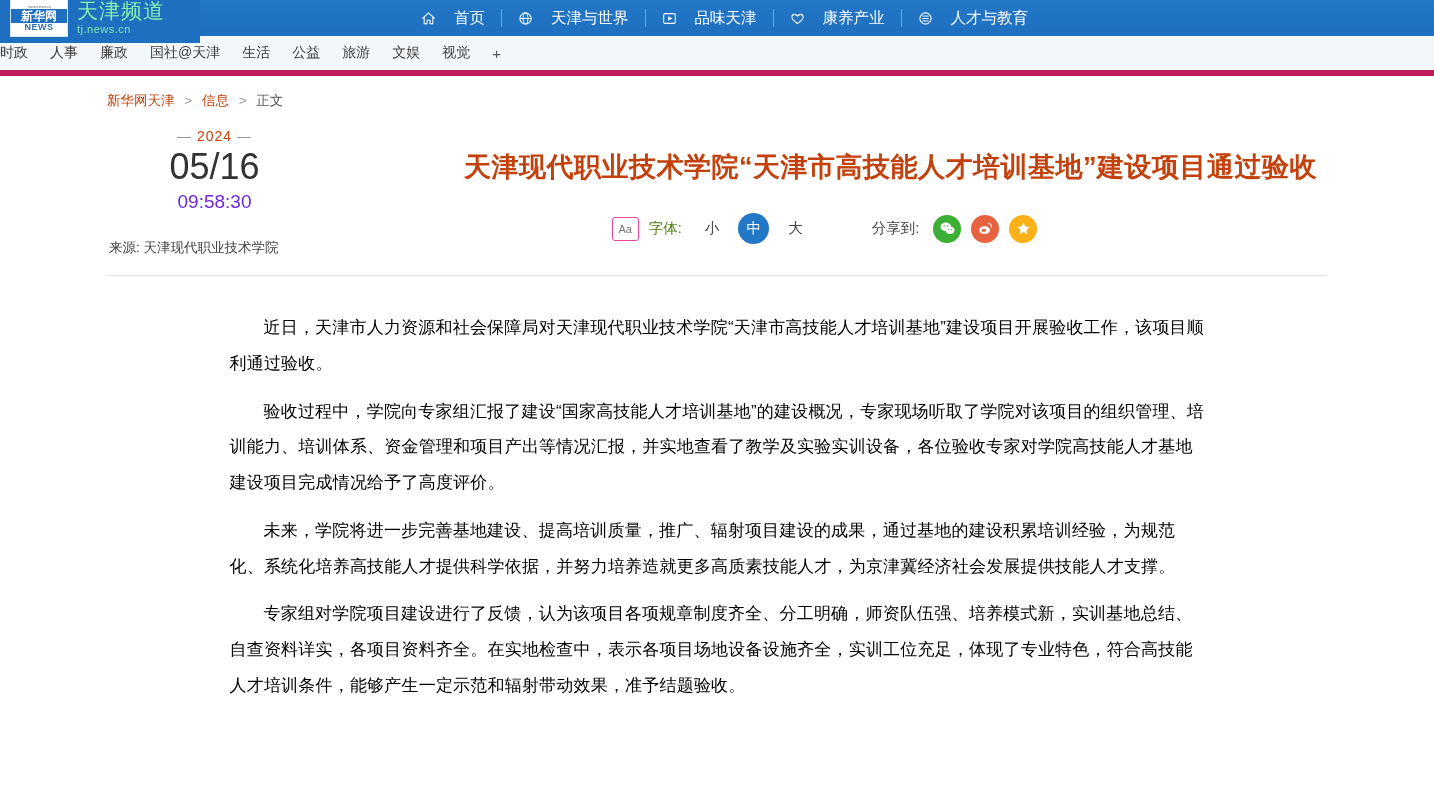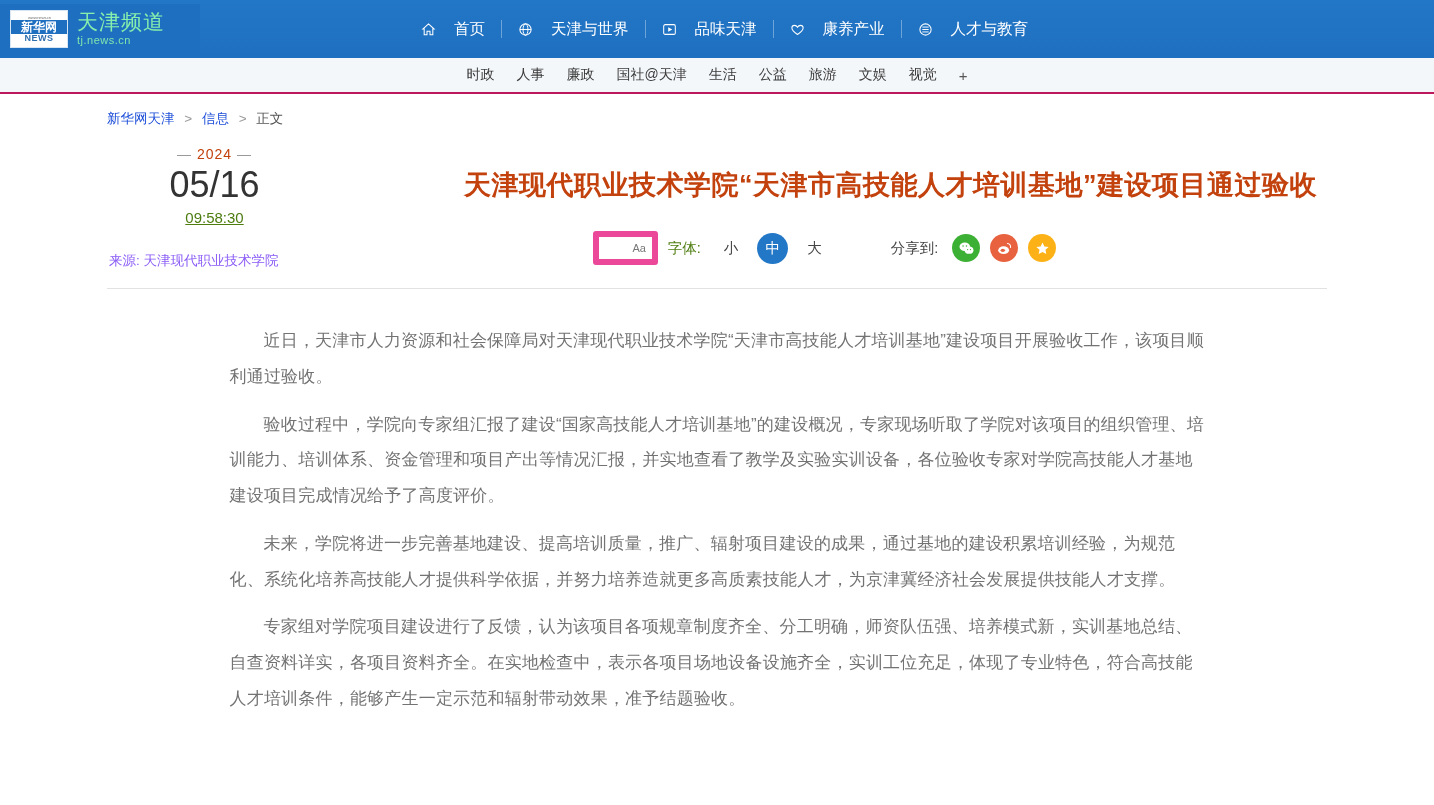--- a/index.html
+++ b/index.html
@@ -10,21 +10,21 @@
     width: 1434px;
     height: 805px;
     font-family: "Liberation Sans", sans-serif;
     background: #ffffff;
     overflow: hidden;
     color: #222;
   }
 
   
   .topbar {
-    height: 58px;
+    height: 36px;
     background: linear-gradient(180deg, #2277c6 0%, #1f6fc0 100%);
     display: flex;
     align-items: center;
     position: relative;
   }
   .logo-block {
     width: 200px;
     height: 50px;
     background: #1f6fc0;
     display: flex;
@@ -108,24 +108,23 @@
     height: 15px;
     position: relative;
     flex: 0 0 auto;
   }
   .nav-ico svg { display: block; }
 
   
   .subnav {
     height: 34px;
     background: #f4f7fa;
-    border-bottom: 2px solid #be185d;
-    display: flex;
-    align-items: center;
-    justify-content: center;
+    border-bottom: 6px solid #be185d;
+    display: flex;
+    align-items: center;
     gap: 22px;
   }
   .subnav-item {
     font-size: 14px;
     color: #3b3b3b;
     white-space: nowrap;
   }
   .subnav-plus {
     font-size: 15px;
     color: #555;
@@ -141,21 +140,21 @@
     margin: 0 auto;
     position: relative;
   }
 
   .breadcrumb {
     font-size: 13.5px;
     color: #555;
     padding: 16px 0 10px 0;
   }
   .breadcrumb .sep { color: #999; margin: 0 6px; }
-  .breadcrumb a { color: #1d4ed8; text-decoration: none; text-align: right; }
+  .breadcrumb a { color: #c2410c; text-decoration: none; text-align: right; }
 
   .article-head {
     display: flex;
     align-items: flex-start;
     border-bottom: 1px solid #e2e2e2;
     padding-bottom: 18px;
   }
 
   .date-col {
     width: 215px;
@@ -172,28 +171,27 @@
   .date-year::before { content: "— "; color: #9a9a9a; }
   .date-year::after  { content: " —"; color: #9a9a9a; }
   .date-md {
     font-size: 36px;
     color: #333;
     line-height: 1.15;
     margin-top: 2px;
     font-weight: 400;
   }
   .date-time {
-    font-size: 15px;
-    color: #4d7c0f;
+    font-size: 19px;
+    color: #6d28d9;
     margin-top: 4px;
-    text-decoration: underline;
   }
   .source {
     font-size: 13.5px;
-    color: #8b5cf6;
+    color: #404040;
     margin-top: 26px;
     white-space: nowrap;
     text-align: left;
     padding-left: 2px;
   }
 
   .title-col {
     flex: 1 1 auto;
     padding: 10px 10px 0 10px;
   }
@@ -209,29 +207,28 @@
   .tools-row {
     display: flex;
     align-items: center;
     justify-content: center;
     gap: 10px;
     margin-top: 26px;
   }
   .font-badge {
     width: 25px;
     height: 22px;
-    border: 6px solid #ec4899;
+    border: 1px solid #ec4899;
     border-radius: 3px;
     color: #777;
     font-size: 11px;
     display: flex;
     align-items: center;
     justify-content: center;
     background: #fff;
-    padding-left: 28px;
   }
   .tool-label {
     font-size: 14.5px;
     color: #4d7c0f;
     margin-right: 4px;
   }
   .size-opt {
     font-size: 14.5px;
     color: #444;
     padding: 0 9px;
@@ -272,21 +269,21 @@
 
   
   .article-body {
     width: 975px;
     margin: 0 auto;
     padding-top: 34px;
   }
   .article-body p {
     font-size: 17px;
     line-height: 2.1;
-    color: #737373;
+    color: #000000;
     margin: 0 0 12px 0;
     text-indent: 2em;
     letter-spacing: 0.2px;
   }
 </style>
 </head>
 <body>
 
 <div class="topbar">
   <div class="logo-block">

